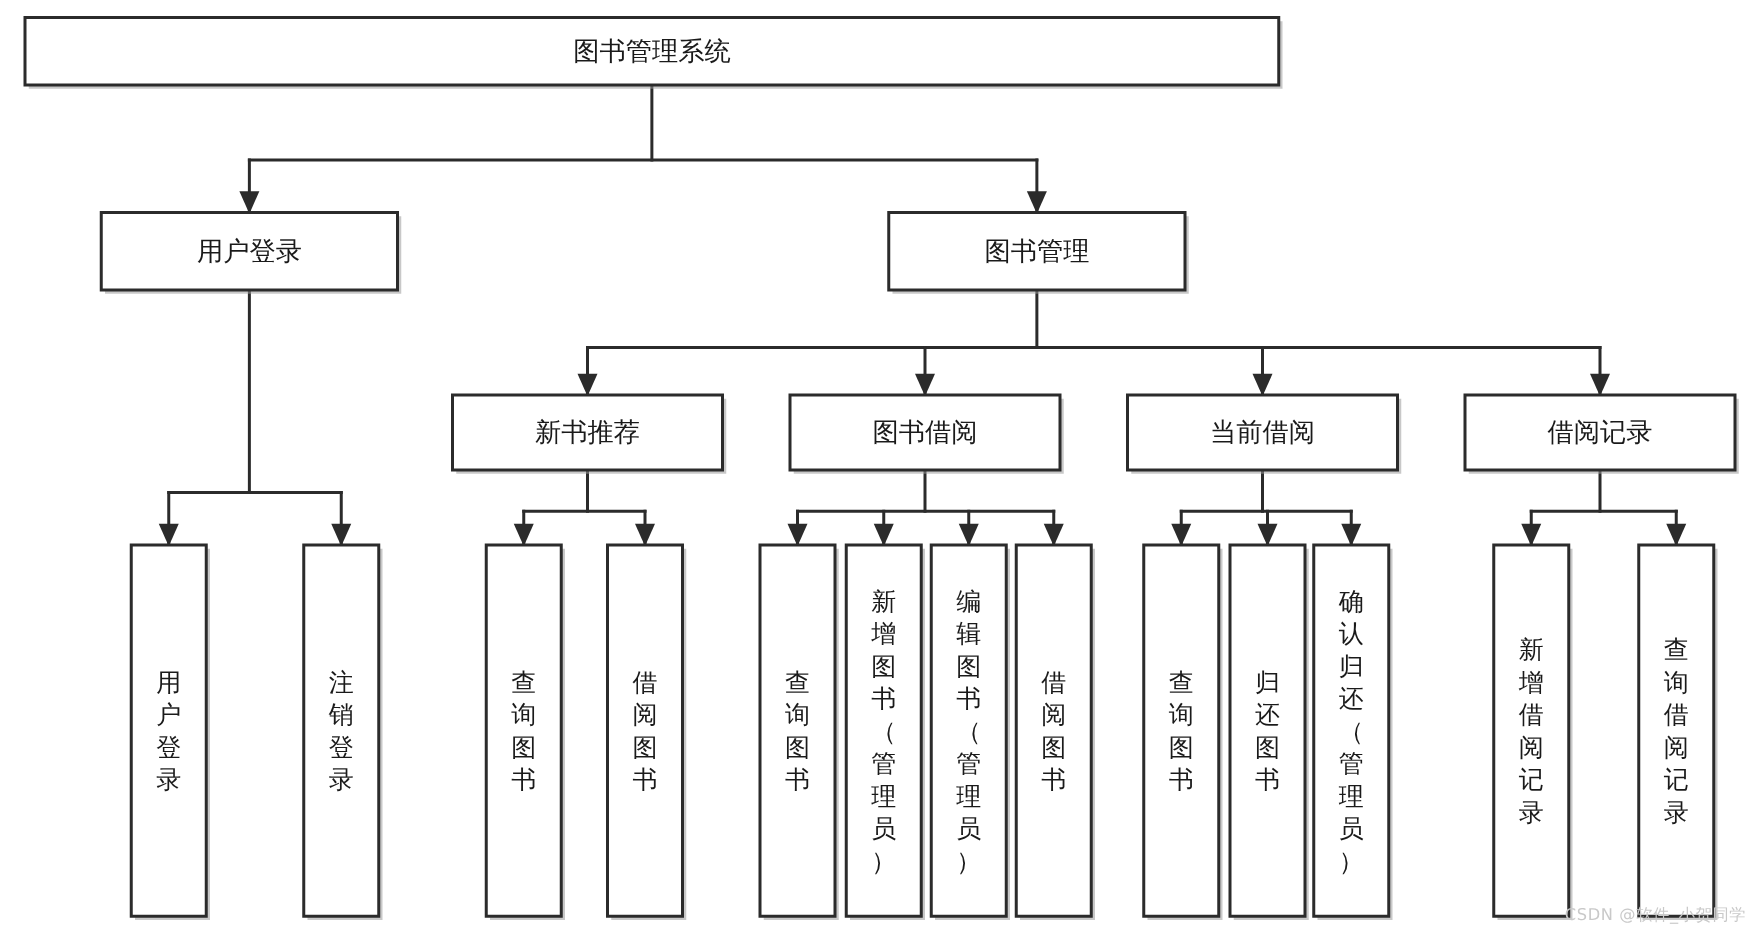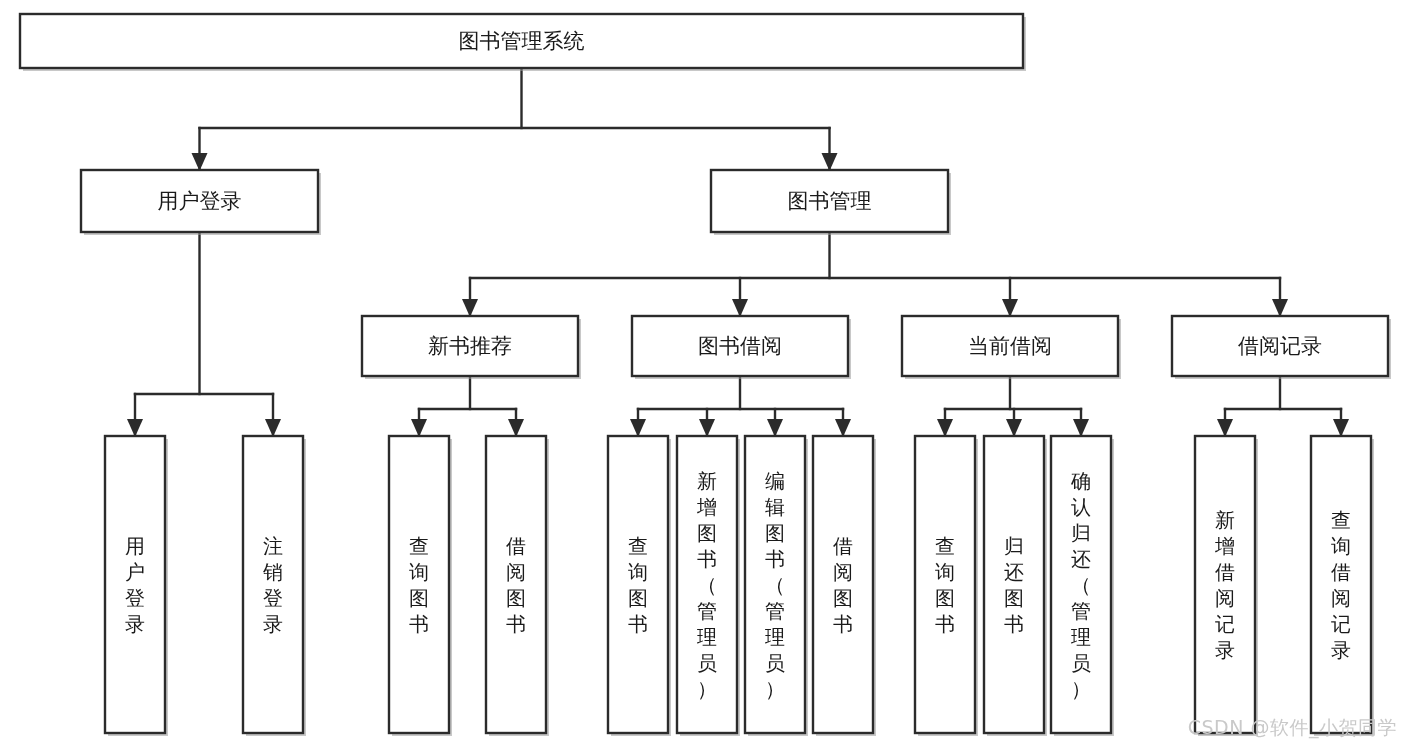--- a/index.html
+++ b/index.html
@@ -55,21 +55,21 @@
     stroke-linecap: square;
   }
   .edge-head {
     fill: #2b2b2b;
   }
   .watermark {
     position: absolute;
     right: 8px;
     bottom: 6px;
     font-family: "DejaVu Sans", "Liberation Sans", sans-serif;
-    font-size: 19px;
+    font-size: 13px;
     color: #c9c9c9;
     letter-spacing: .5px;
     white-space: nowrap;
     user-select: none;
   }
 </style>
 </head>
 <body>
 
 <div id="diagram-root">

